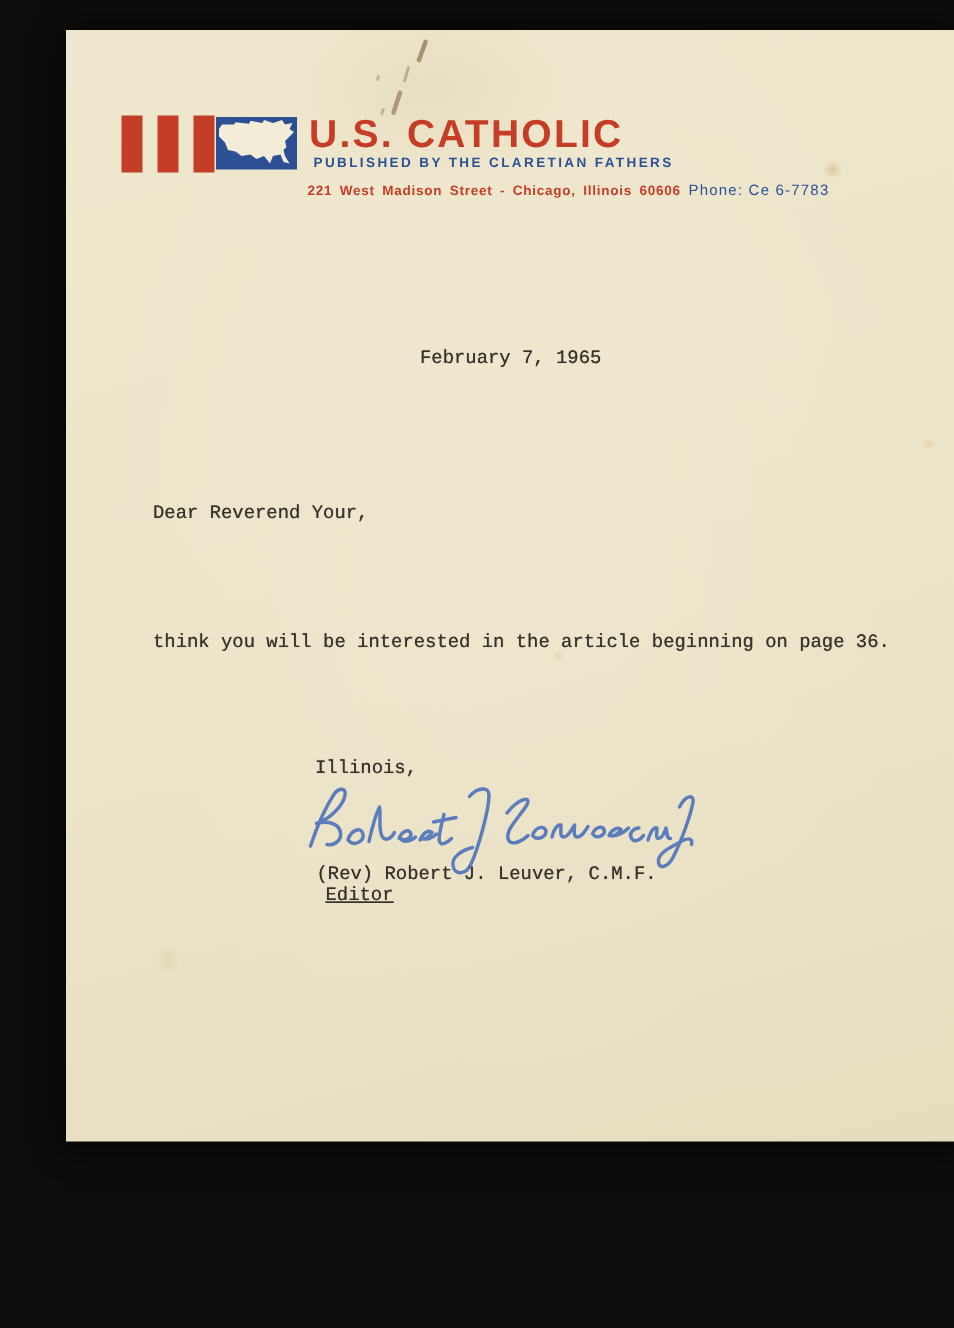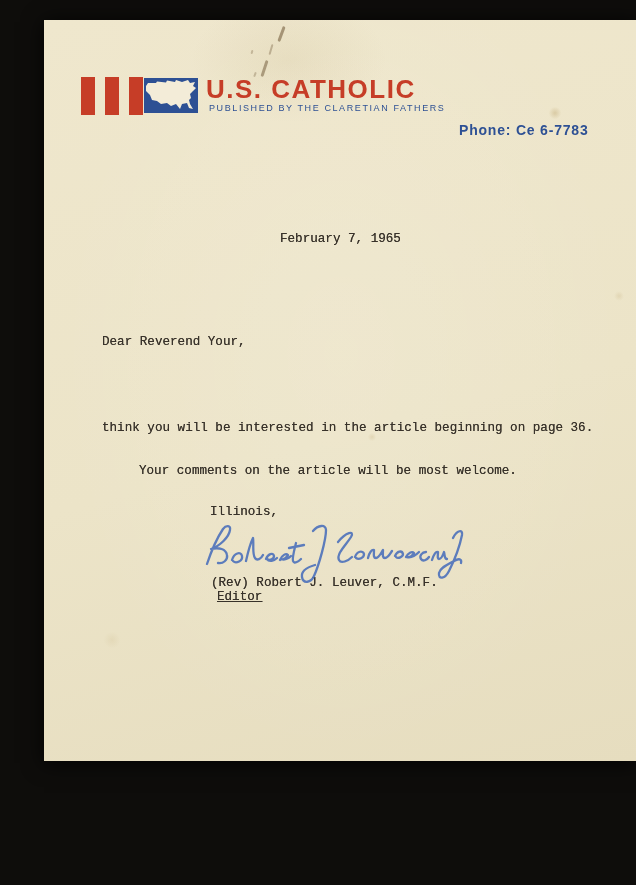--- a/index.html
+++ b/index.html
@@ -28,31 +28,31 @@
   .stripe.s3{left:85px;}
   .flagbox{position:absolute;left:100px;top:58px;width:54px;height:35px;background:#2d5094;}
   .flagbox svg{display:block;width:54px;height:35px;}
   .m-title{
     position:absolute;left:162px;top:54px;
     font-size:26px;font-weight:bold;letter-spacing:1.5px;color:#c63d27;
     white-space:nowrap;
   }
   .m-sub{
     position:absolute;left:165px;top:83px;
-    font-size:9px;font-weight:normal;letter-spacing:1.6px;color:#2d5094;
+    font-size:9px;font-weight:bold;letter-spacing:1.6px;color:#2d5094;
     white-space:nowrap;
   }
   .addr{
     position:absolute;left:161px;top:102px;
     font-size:9px;font-weight:bold;letter-spacing:0.5px;word-spacing:2px;color:#c63d27;
     white-space:nowrap;
   }
   .phone{
     position:absolute;left:415px;top:102px;
-    font-size:14px;font-weight:bold;letter-spacing:0.8px;color:#2d5094;
+    font-size:10px;font-weight:normal;letter-spacing:0.8px;color:#2d5094;
     white-space:nowrap;
   }
   
   .typed{
     position:absolute;
     font-family:"Liberation Mono", monospace;
     font-size:12.6px;line-height:15px;color:#38322a;
     text-shadow:0 0 0.45px rgba(56,50,42,0.85);
     white-space:pre;
   }
@@ -86,26 +86,26 @@
     <div class="stripe s3"></div>
     <div class="flagbox">
       <svg viewBox="0 0 54 35" aria-hidden="true">
         <path fill="#f3ecd8" d="M2,8 L4,5 L12,5 L13,3.5 L22,4.5 L23,2.5 L31,4 L32,2 L38,4 L44,2 L46,5 L51,4 L49,8 L52,10 L49,13 L46,16 L47,20 L45,22 L46,26 L49,31 L45,30 L43,25 L38,26 L36,31 L32,26 L27,28 L23,25 L17,26 L13,23 L8,22 L6,17 L2,13 Z"></path>
       </svg>
     </div>
   </div>
 
   <div class="m-title">U.S. CATHOLIC</div>
   <div class="m-sub">PUBLISHED BY THE CLARETIAN FATHERS</div>
+  <div class="addr">221 West Madison Street  -  Chicago, Illinois 60606</div>
   <div class="phone">Phone: Ce 6-7783</div>
 
   <div class="typed t-date">February 7, 1965</div>
   <div class="typed t-sal">Dear Reverend Your,</div>
   <div class="typed t-l2">think you will be interested in the article beginning on page 36.</div>
-  <div class="typed t-l3">Your comments on the article will be most welcome.</div>
   <div class="typed t-close">Illinois,</div>
   <div class="typed t-name">(Rev) Robert J. Leuver, C.M.F.</div>
   <div class="typed t-title">Editor</div>
 
   <svg class="sig" viewBox="0 0 265 72" role="img" aria-label="Robert J Leuver cmf">
 
     <path d="M7,46 C11,34 17,20 23,11 C26,7 31,7 30,12 C29,19 20,28 11,31 C19,29 26,31 27,37 C28,42 23,46 18,45"></path>
     <path d="M32,42 C34,35 41,33 42,38 C43,43 36,46 33,43"></path>
     <path d="M46,43 C48,34 51,24 53,20 C54,26 52,36 55,40 C57,43 61,41 63,37"></path>
     <path d="M66,41 C68,36 73,34 74,38 C74,41 70,43 67,41 C69,44 74,43 77,40"></path>

